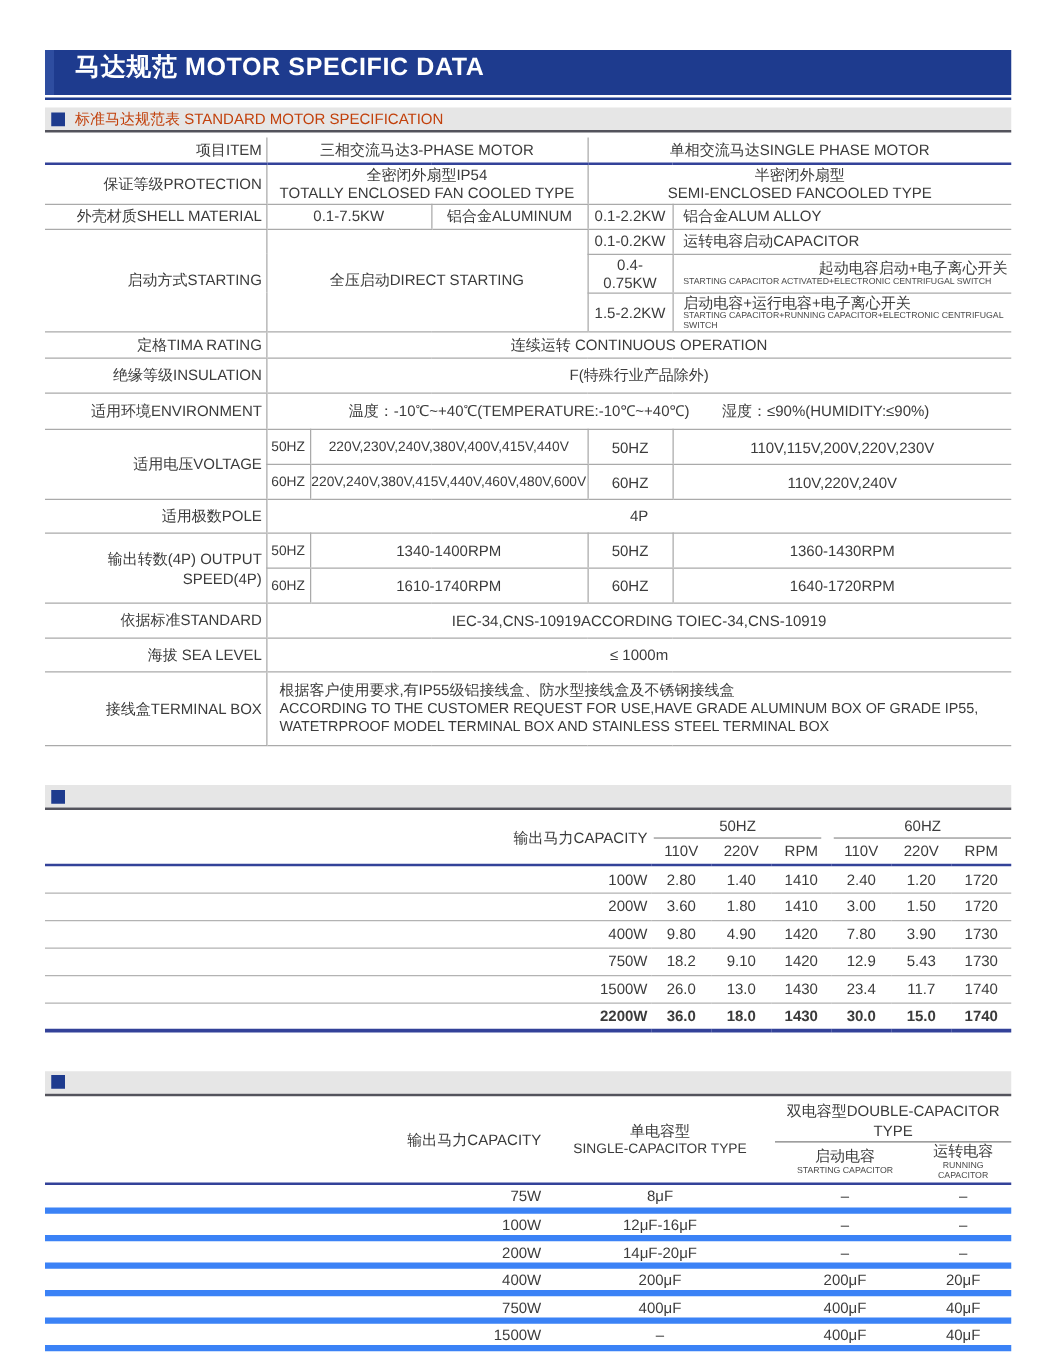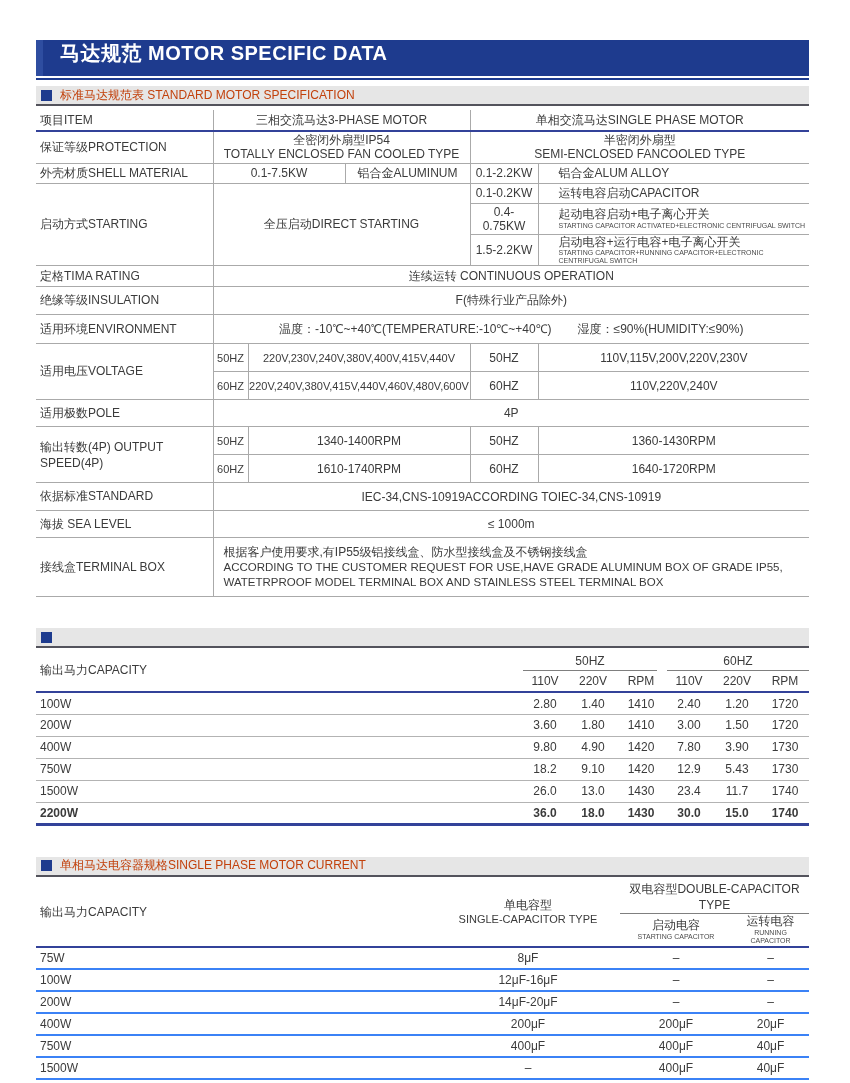--- a/index.html
+++ b/index.html
@@ -30,23 +30,23 @@
     display:flex; align-items:center;
   }
   .bullet { width:11px; height:11px; background:#1e3b8e; margin:0 8px 0 5px; flex:0 0 auto; }
   .section-text { font-size:12px; color:#c2410c; }
   .section-underline { height:2px; background:#53535c; }
 
   
   table { border-collapse:collapse; table-layout:fixed; width:773px; }
   td { vertical-align:middle; text-align:center; padding:1px 3px; font-size:12px;
        border-bottom:1px solid #aaaaaa; overflow:hidden; }
-  td.lbl { text-align:left; padding-left:4px;margin-top:44px; }
+  td.lbl { text-align:right; padding-left:4px;margin-top:44px; }
   td.vl { border-left:1px solid #aaaaaa; }
-  td.la { text-align:left; padding-left:20px; }
+  td.la { text-align:left; padding-left:8px; }
   tr.hdr td { border-bottom:2px solid #3442999e; border-bottom:2px solid #334299; }
   .two-line div { line-height:1.2; }
   .sm-en { font-size:7px; line-height:1.1; color:#4a4a4a; display:block; text-align:left; }
   .fz11 { font-size:11px; }
   .fz10 { font-size:11px; }
 
   
   .spec { margin-top:4px; }
   .env-gap { display:inline-block; width:26px; }
   .terminal div { text-align:left; line-height:1.35; }
@@ -57,21 +57,21 @@
   .flt td { border-bottom:1px solid #b3b3b3; }
   .grp { border-bottom:none !important; padding:0; }
   .grpline { border-bottom:1px solid #7f7f7f; padding:3px 0 2px; text-align:center; }
   .grp-l .grpline { margin:0 8px 0 2px; }
   .grp-r .grpline { margin:0 0 0 2px; }
   tr.colhdr td, td.navy-b { border-bottom:2px solid #334299 !important; }
   tr.last td { border-bottom:3px solid #334299 !important;font-weight:bold; }
 
   
   .cap { margin-top:2px; }
-  .cap td { border-bottom:2px solid #3b82f6; }
+  .cap td { border-bottom:5px solid #3b82f6; }
   .dbl-hd { border-bottom:1px solid #7f7f7f !important; padding:2px 0 1px; }
   .sub-hd div { line-height:1.15; }
   .sub-hd .en { font-size:7px; color:#4a4a4a; }
 
   .gap32 { height:31px; }
 </style>
 </head>
 <body>
 
 <div class="content">
@@ -124,21 +124,21 @@
     </tr>
     <tr style="height:18px">
       <td class="lbl" rowspan="3">启动方式STARTING</td>
       <td class="vl" colspan="3" rowspan="3">全压启动DIRECT STARTING</td>
       <td class="vl">0.1-0.2KW</td>
       <td class="vl la">运转电容启动CAPACITOR</td>
     </tr>
     <tr style="height:28px">
       <td class="vl">0.4-0.75KW</td>
       <td class="vl la">
-        <div style="text-align:left;line-height:1.1">起动电容启动+电子离心开关</div>
+        <div style="text-align:right;line-height:1.1">起动电容启动+电子离心开关</div>
         <span class="sm-en">STARTING CAPACITOR ACTIVATED+ELECTRONIC CENTRIFUGAL SWITCH</span>
       </td>
     </tr>
     <tr style="height:23px">
       <td class="vl">1.5-2.2KW</td>
       <td class="vl la">
         <div style="text-align:left;line-height:1.1">启动电容+运行电容+电子离心开关</div>
         <span class="sm-en">STARTING CAPACITOR+RUNNING CAPACITOR+ELECTRONIC CENTRIFUGAL SWITCH</span>
       </td>
     </tr>
@@ -294,21 +294,20 @@
       <td>15.0</td>
       <td>1740</td>
     </tr>
   </tbody>
     </table>
 
   <div class="gap32"></div>
 
   <div class="section-bar">
     <span class="bullet"></span>
-    <span class="section-text">单相马达电容器规格SINGLE PHASE MOTOR CURRENT</span>
   </div>
   <div class="section-underline"></div>
 
   <table class="cap">
     <colgroup>
       <col style="width:400px">
         <col style="width:184px">
         <col style="width:112px">
         <col style="width:77px">
     </colgroup>

